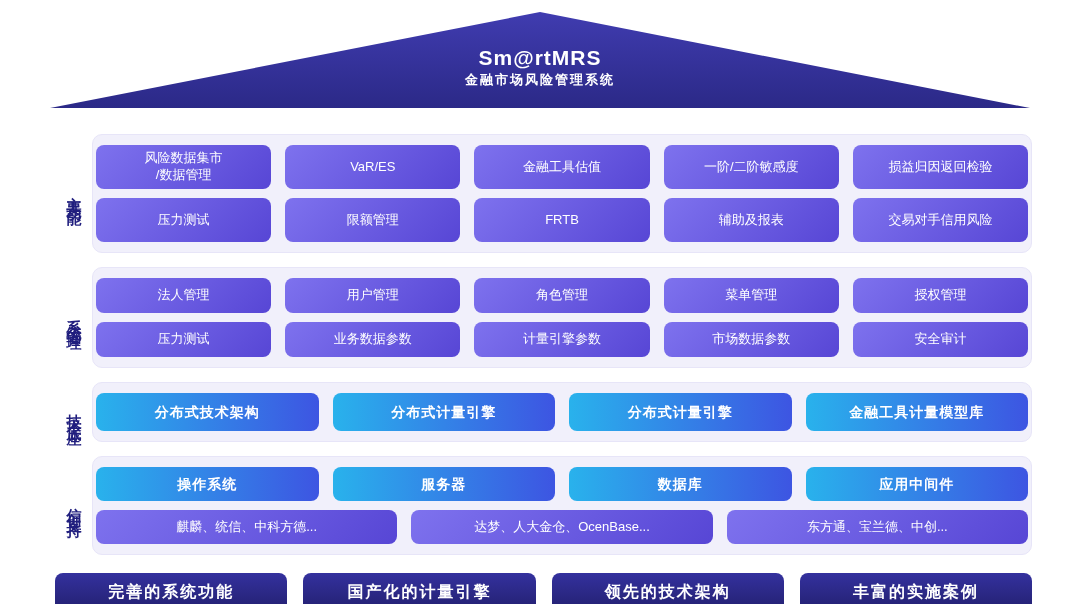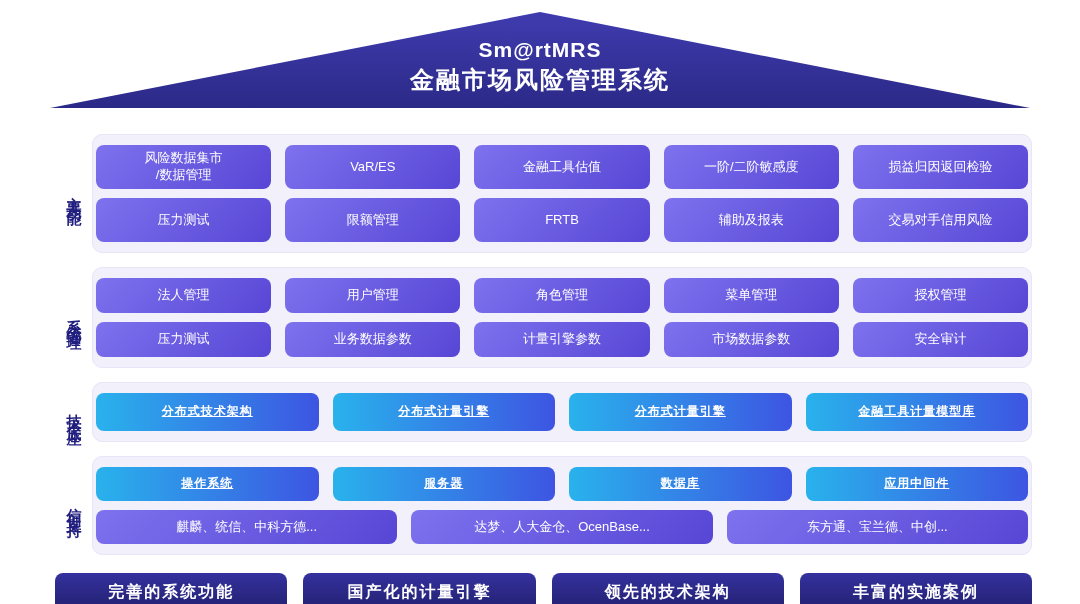--- a/index.html
+++ b/index.html
@@ -11,24 +11,24 @@
     overflow:hidden;
   }
   
   .roof{
     width:980px;height:96px;
     margin:12px auto 0 auto;
     background:linear-gradient(180deg,#403cb0 0%,#2b2987 100%);
     clip-path:polygon(50% 0%,100% 100%,0% 100%);
     display:flex;flex-direction:column;align-items:center;justify-content:flex-end;
     color:#ffffff;text-align:center;
-    padding-bottom:11px;box-sizing:border-box;
+    padding-bottom:19px;box-sizing:border-box;
   }
   .roof-title{font-size:21px;font-weight:bold;letter-spacing:1px;line-height:1.3;}
-  .roof-subtitle{font-size:24px;font-weight:bold;letter-spacing:2px;line-height:1.4;}
+  .roof-subtitle{font-size:13px;font-weight:bold;letter-spacing:2px;line-height:1.4;}
   
   .content{padding:12px 48px 0 55px;}
   .section{display:flex;align-items:stretch;margin-top:14px;}
   .side-label{
     width:37px;flex:0 0 37px;
     display:flex;align-items:center;justify-content:center;
     writing-mode:vertical-rl;text-orientation:upright;
     color:#201e7e;font-weight:bold;font-size:15px;letter-spacing:5px;
   }
   .panel{
@@ -47,21 +47,21 @@
     color:#ffffff;
     display:flex;align-items:center;justify-content:center;
     text-align:center;
     font-size:13px;line-height:1.3;
     white-space:pre-line;
     padding:0 4px;box-sizing:border-box;
   }
   .btn.purple{background:linear-gradient(135deg,#7e72ee 0%,#5746d5 100%);}
   .btn.blue{
     background:linear-gradient(90deg,#29b2ec 0%,#3d55e2 100%);
-    font-weight:bold;font-size:12px;letter-spacing:1px;text-decoration:underline;
+    font-weight:bold;font-size:14px;letter-spacing:1px;
   }
   .s1 .btn{height:44px;}
   .s2 .btn{height:35px;}
   .s3 .btn{height:38px;}
   .s4 .btn{height:34px;}
   
   .footer{display:flex;gap:16px;margin:18px 48px 0 55px;}
   .footer-btn{
     flex:1;height:38px;border-radius:8px;
     background:linear-gradient(180deg,#34319e 0%,#232070 100%);

